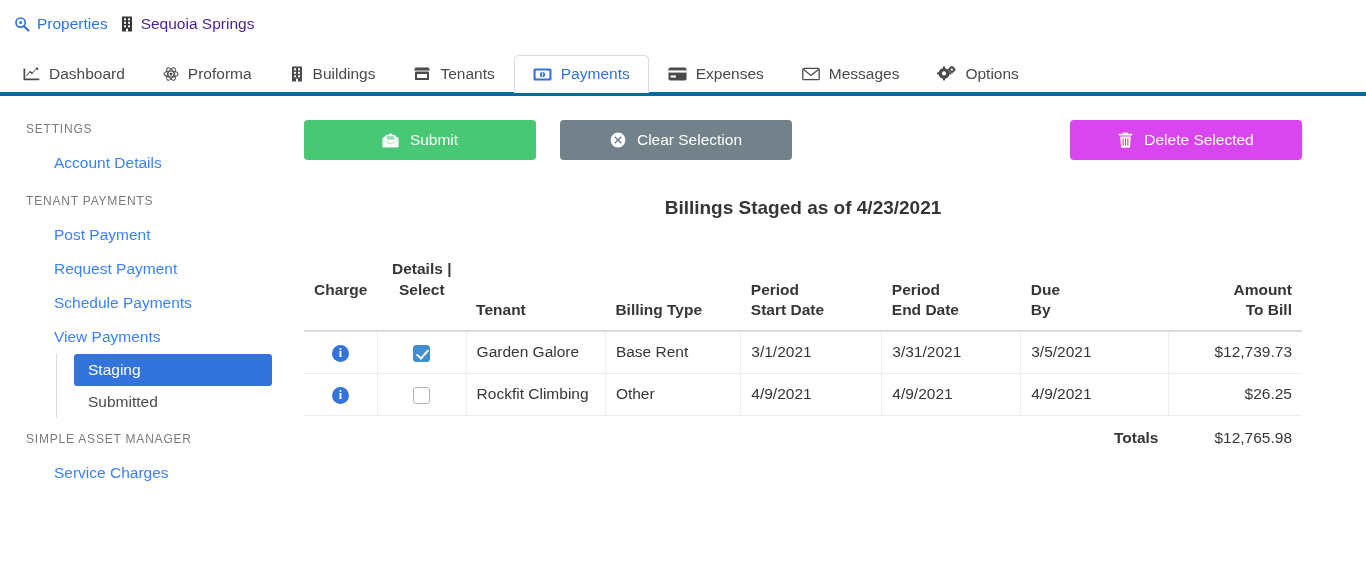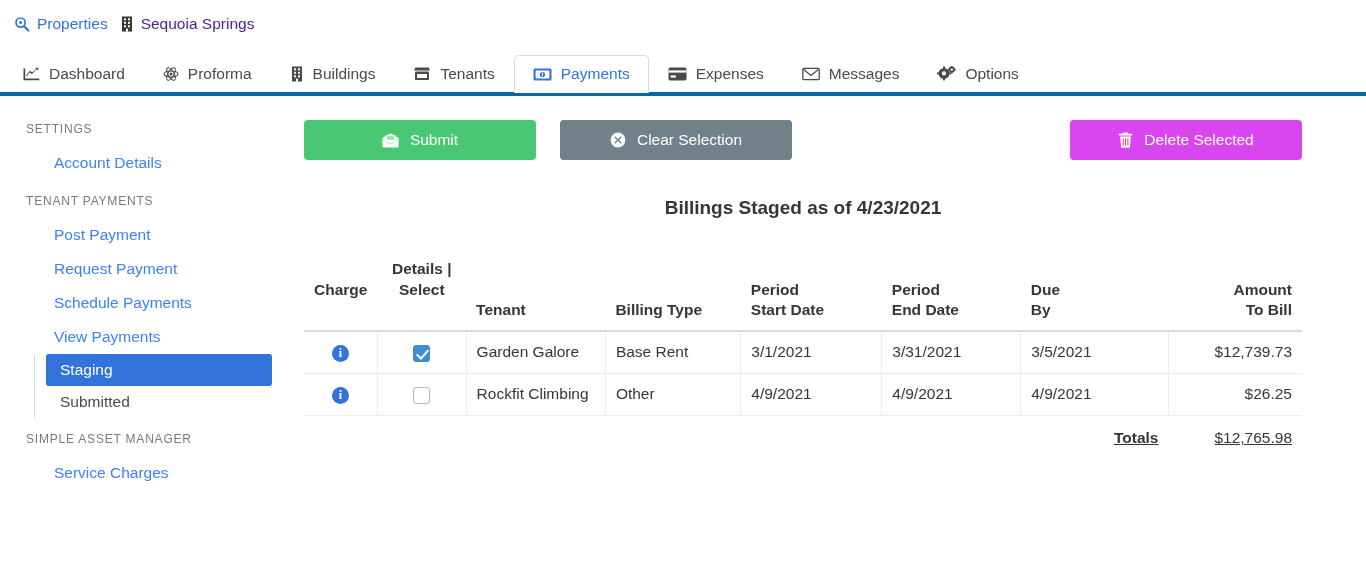--- a/index.html
+++ b/index.html
@@ -75,23 +75,23 @@
   }
   .side-label:first-child { margin-top: 0; }
   .side-item {
     padding: 8px 14px 8px 40px;
     color: #3b82f6;
     border-radius: 3px;
     margin: 0 14px;
     cursor: pointer;
   }
   .sub-list {
-    margin-left: 34px;
+    margin-left: 56px;
     border-left: 1px solid #dbdbdb;
-    padding-left: 11px;
+    padding-left: 17px;
   }
   .sub-item {
     padding: 7px 14px;
     color: #4a4a4a;
     border-radius: 3px;
     cursor: pointer;
   }
   .sub-item.active { background: #3273dc; color: #fff; }
 
   
@@ -172,21 +172,21 @@
     position: relative;
   }
   .cbx.checked { background: #3e8ed0; border-color: #3e8ed0; }
   .cbx.checked::after {
     content: ""; position: absolute;
     left: 5px; top: 1px; width: 5px; height: 10px;
     border: solid #fff; border-width: 0 2px 2px 0;
     transform: rotate(42deg);
   }
 
-  #totals-row td { border: none; padding: 13px 10px 0; font-size: 15.5px; text-decoration: underline; }
+  #totals-row td { border: none; padding: 13px 10px 0; font-size: 15.5px; }
   #totals-label { text-align: right; font-weight: bold; }
   #totals-value { text-align: right; }
 </style>
 </head>
 <body>
 
 <div id="breadcrumb">
   <span class="crumb">
     <span class="ico">
       <svg width="16" height="16" viewBox="0 0 16 16">

